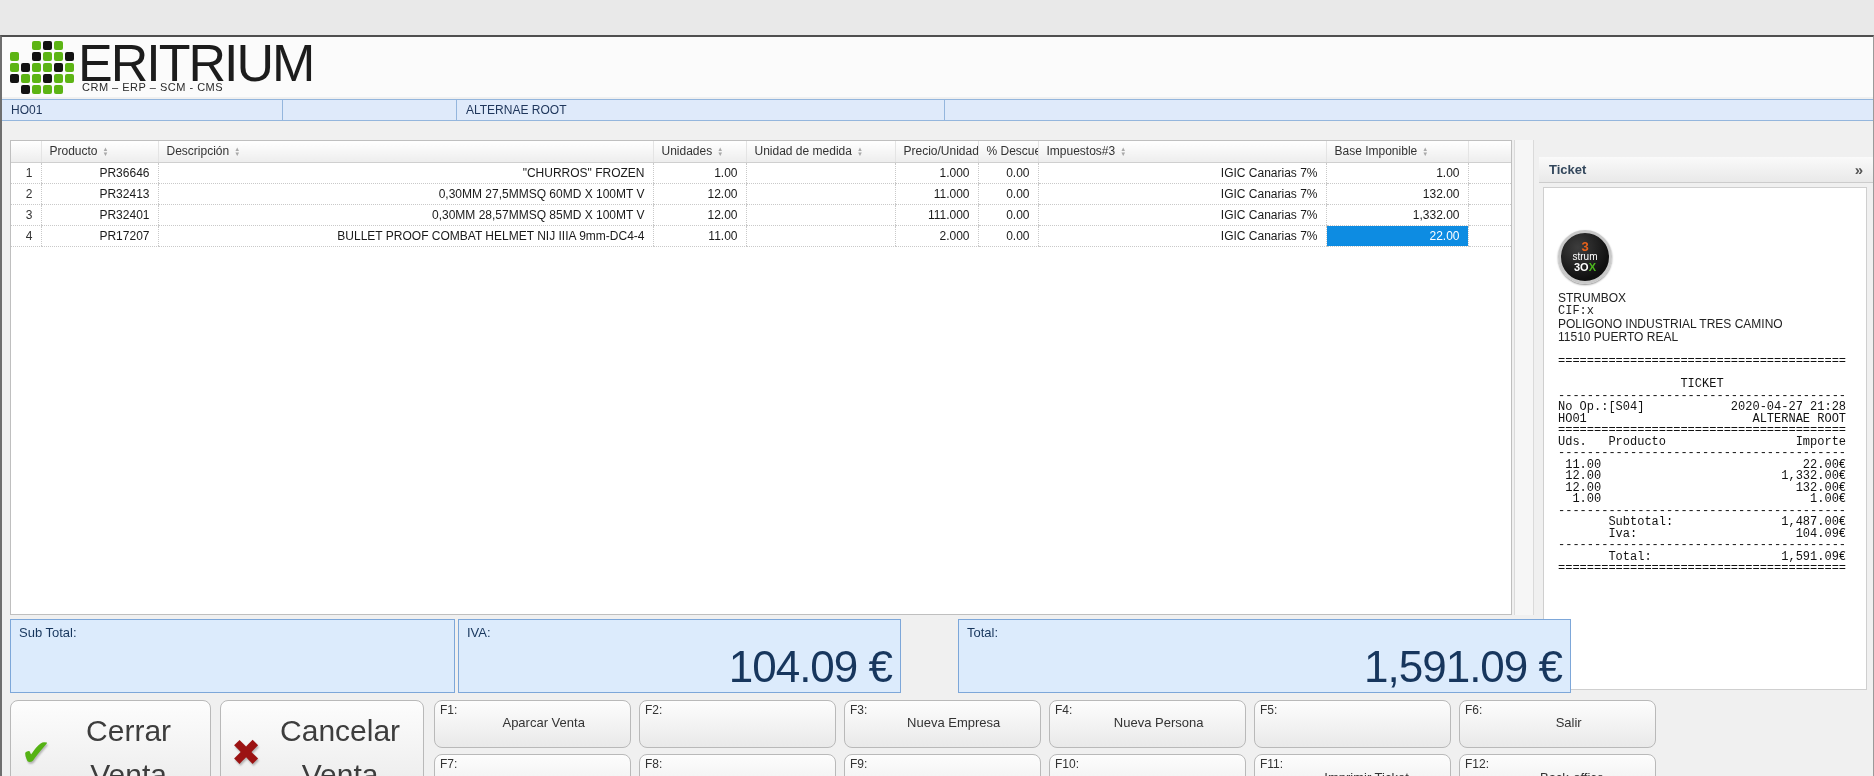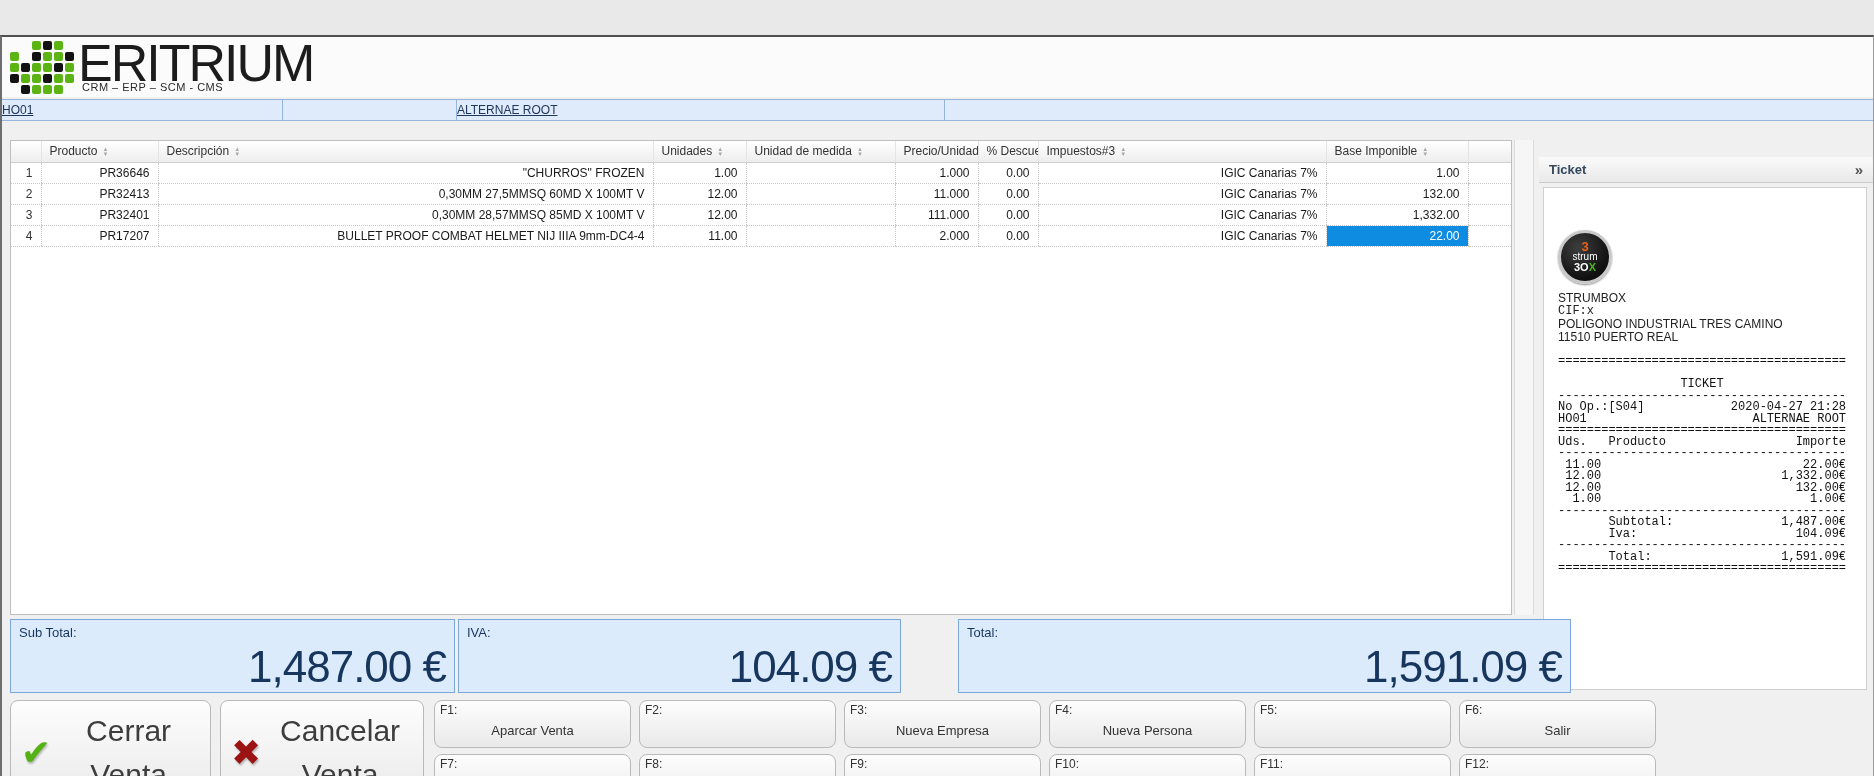--- a/index.html
+++ b/index.html
@@ -27,21 +27,21 @@
   }
 
   
   .loc-bar {
     position:absolute; left:0; top:62px; width:1871px; height:22px;
     background:#dfeafa; border-top:1px solid #94b6dd; border-bottom:1px solid #94b6dd;
     display:flex;
   }
   .loc-cell {
     height:100%; border-right:1px solid #94b6dd; font-size:12px; color:#20375c;
-    display:flex; align-items:center; overflow:hidden; white-space:nowrap;text-decoration:underline;
+    display:flex; align-items:center; padding-left:9px; overflow:hidden; white-space:nowrap;
   }
   .loc-cell.c1 { width:281px; }
   .loc-cell.c2 { width:174px; }
   .loc-cell.c3 { width:488px; }
   .loc-cell.c4 { flex:1; border-right:none; }
 
   
   .grid-box {
     position:absolute; left:8px; top:103px; width:1502px; height:475px;
     background:#ffffff; border:1px solid #bfbfbf;
@@ -131,21 +131,21 @@
   .big-cancel { left:218px; width:204px; }
   .big-btn .b-icon { font-size:36px; line-height:36px; margin-right:6px; }
   .icon-check { color:#55b214; text-shadow:1px 2px 2px rgba(0,0,0,.25); }
   .icon-x { color:#9c1313; font-size:32px; text-shadow:1px 2px 2px rgba(0,0,0,.25); }
   .big-btn .b-label { flex:1; text-align:center; font-size:30px; line-height:44px; color:#3d3d3d; }
 
   .fkeys {
     position:absolute; left:432px; top:663px; width:1222px; height:105px;
     display:grid; grid-template-columns:repeat(6,1fr); grid-template-rows:48px 51px; gap:6px 8px;
   }
-  .f-btn { position:relative; display:flex; flex-direction:column; }
+  .f-btn { position:relative; display:flex; flex-direction:row; }
   .f-key { font-size:12px; color:#333; padding:2px 0 0 5px; text-align:left; }
   .f-label { flex:1; display:flex; align-items:center; justify-content:center; font-size:13px; color:#333; padding-bottom:4px; }
 
   .bottom-accent { position:absolute; left:0; bottom:0; width:100%; height:4px; background:#b9d0ec; }
 </style>
 </head>
 <body>
 
 <div class="window">
 
@@ -302,21 +302,20 @@
        Subtotal:               1,487.00€
        Iva:                      104.09€
 ----------------------------------------
        Total:                  1,591.09€
 ========================================</pre>
     </div>
   </div>
 
   <div class="tot-box tot-sub">
     <span class="t-label">Sub Total:</span>
-    <span class="t-value">1,487.00 €</span>
   </div>
   <div class="tot-box tot-iva">
     <span class="t-label">IVA:</span>
     <span class="t-value">104.09 €</span>
   </div>
   <div class="tot-box tot-tot">
     <span class="t-label">Total:</span>
     <span class="t-value">1,591.09 €</span>
   </div>
 

